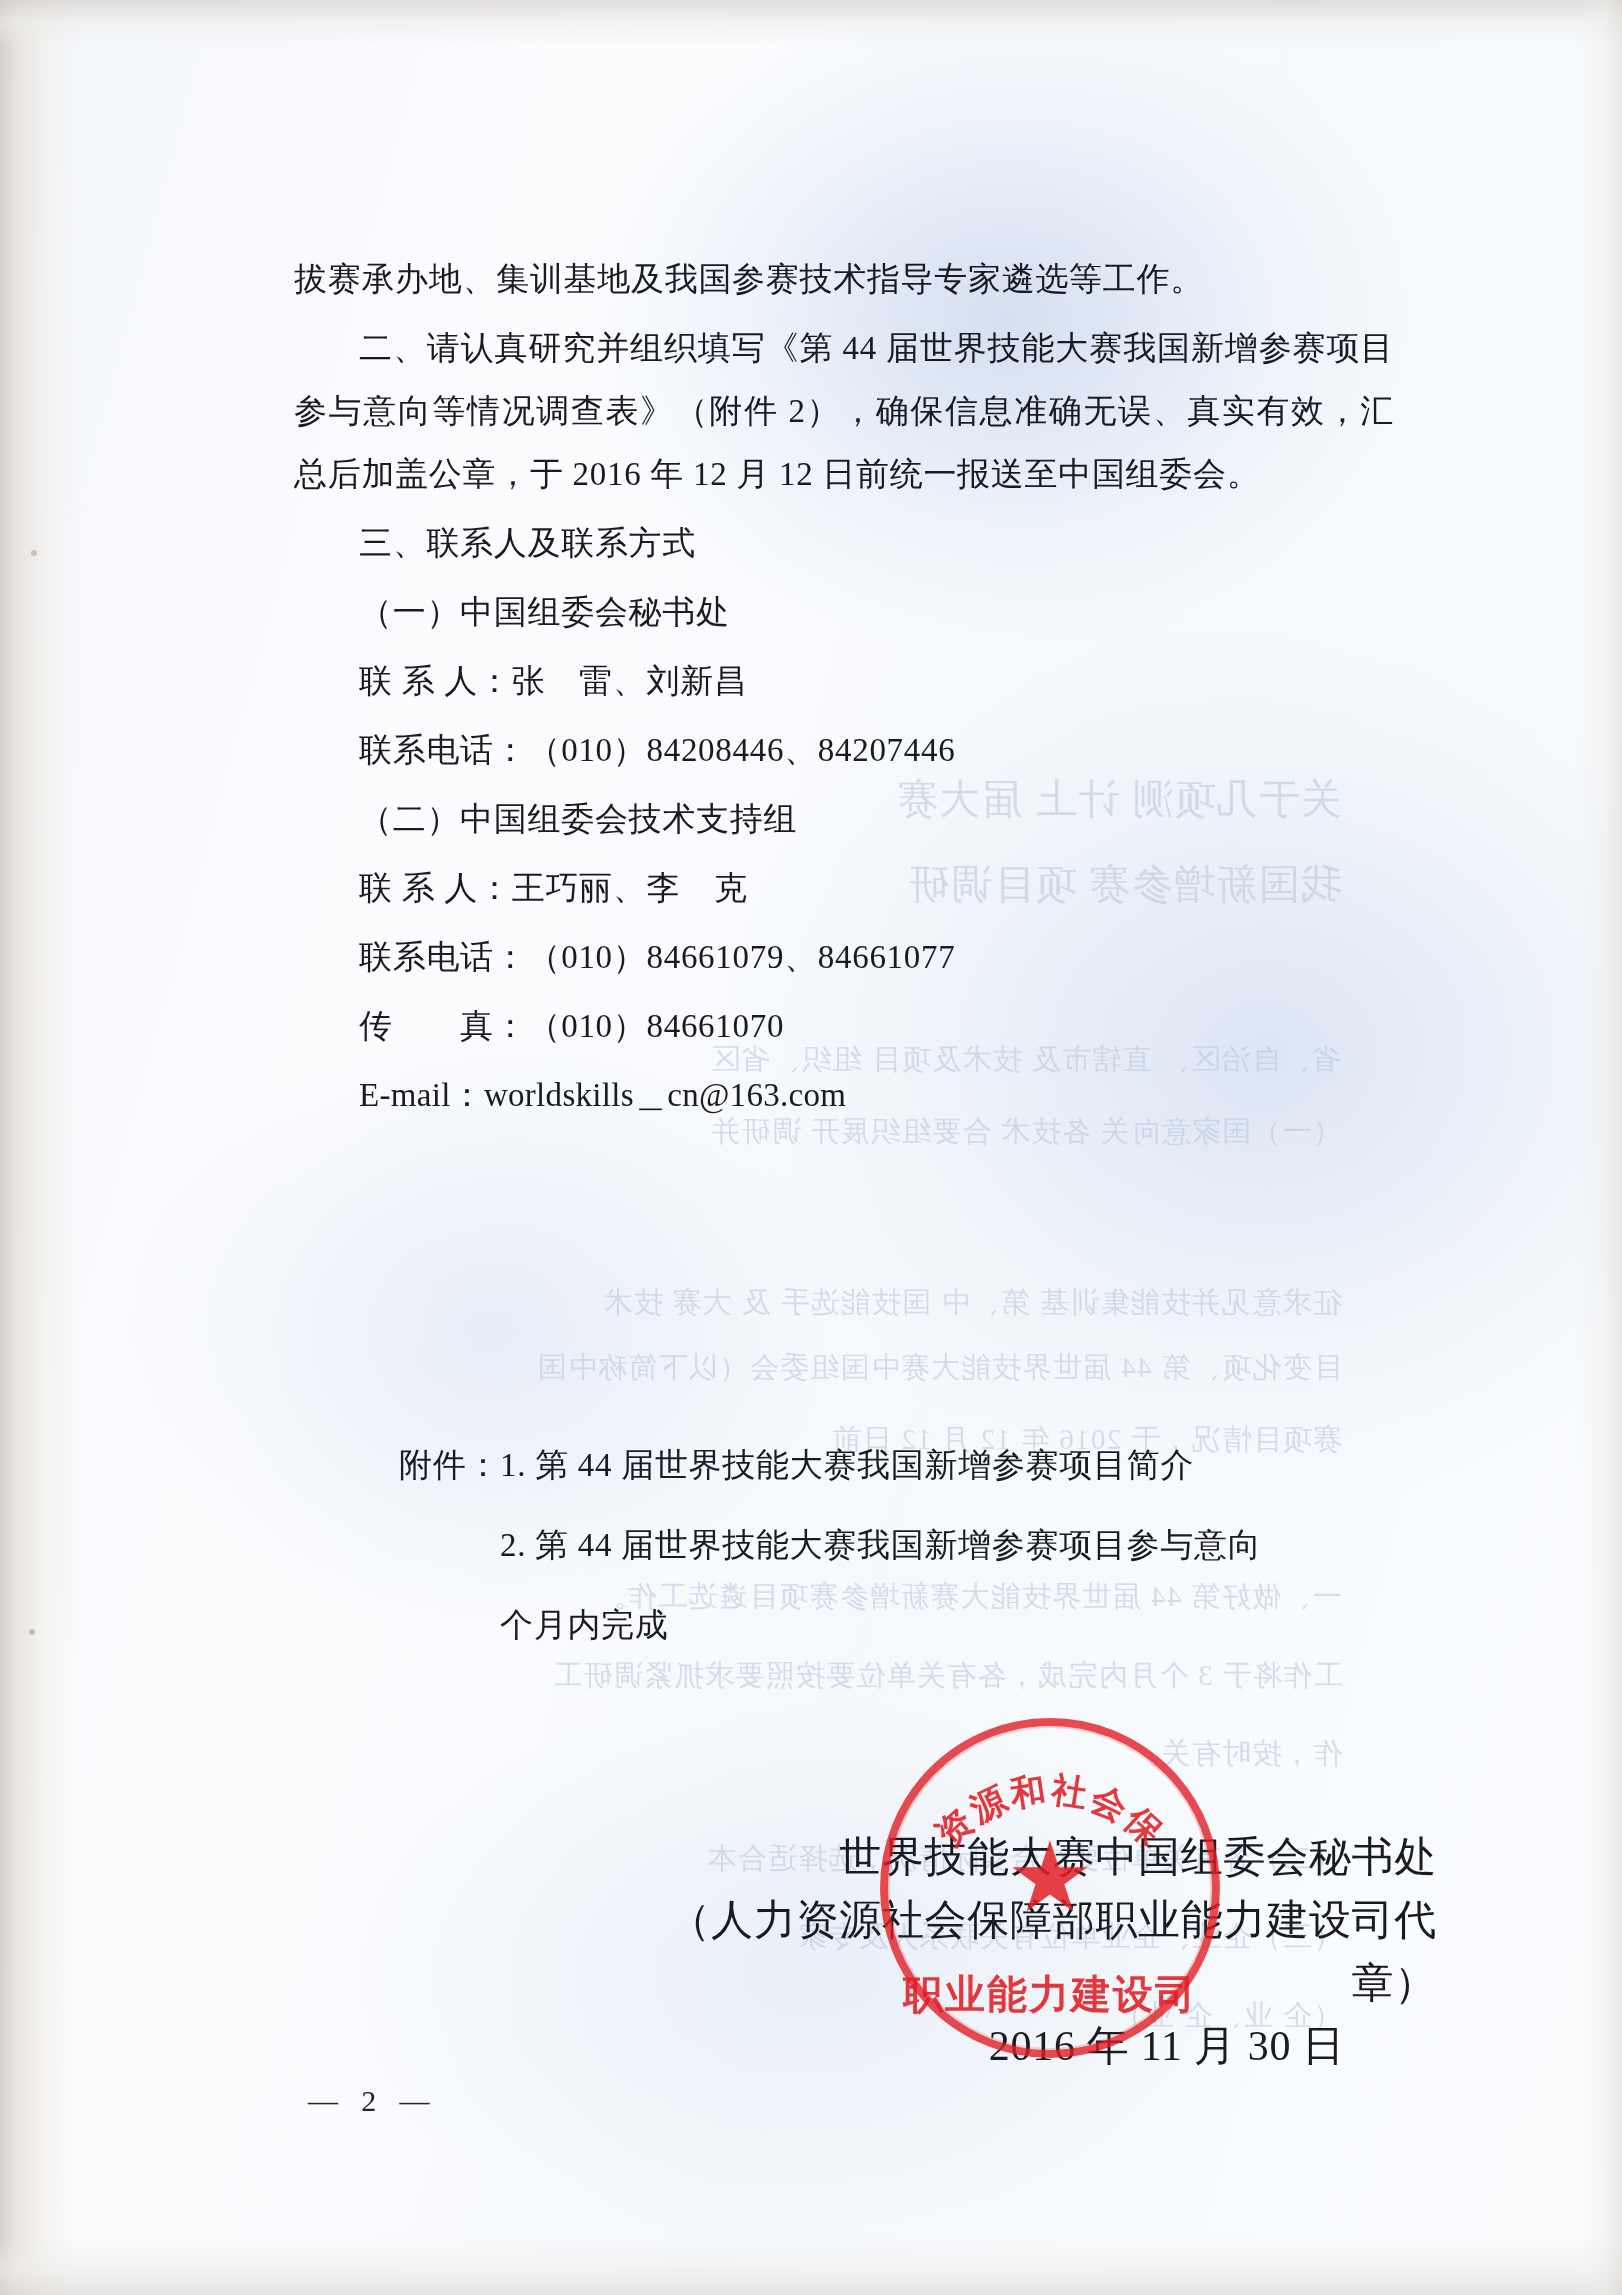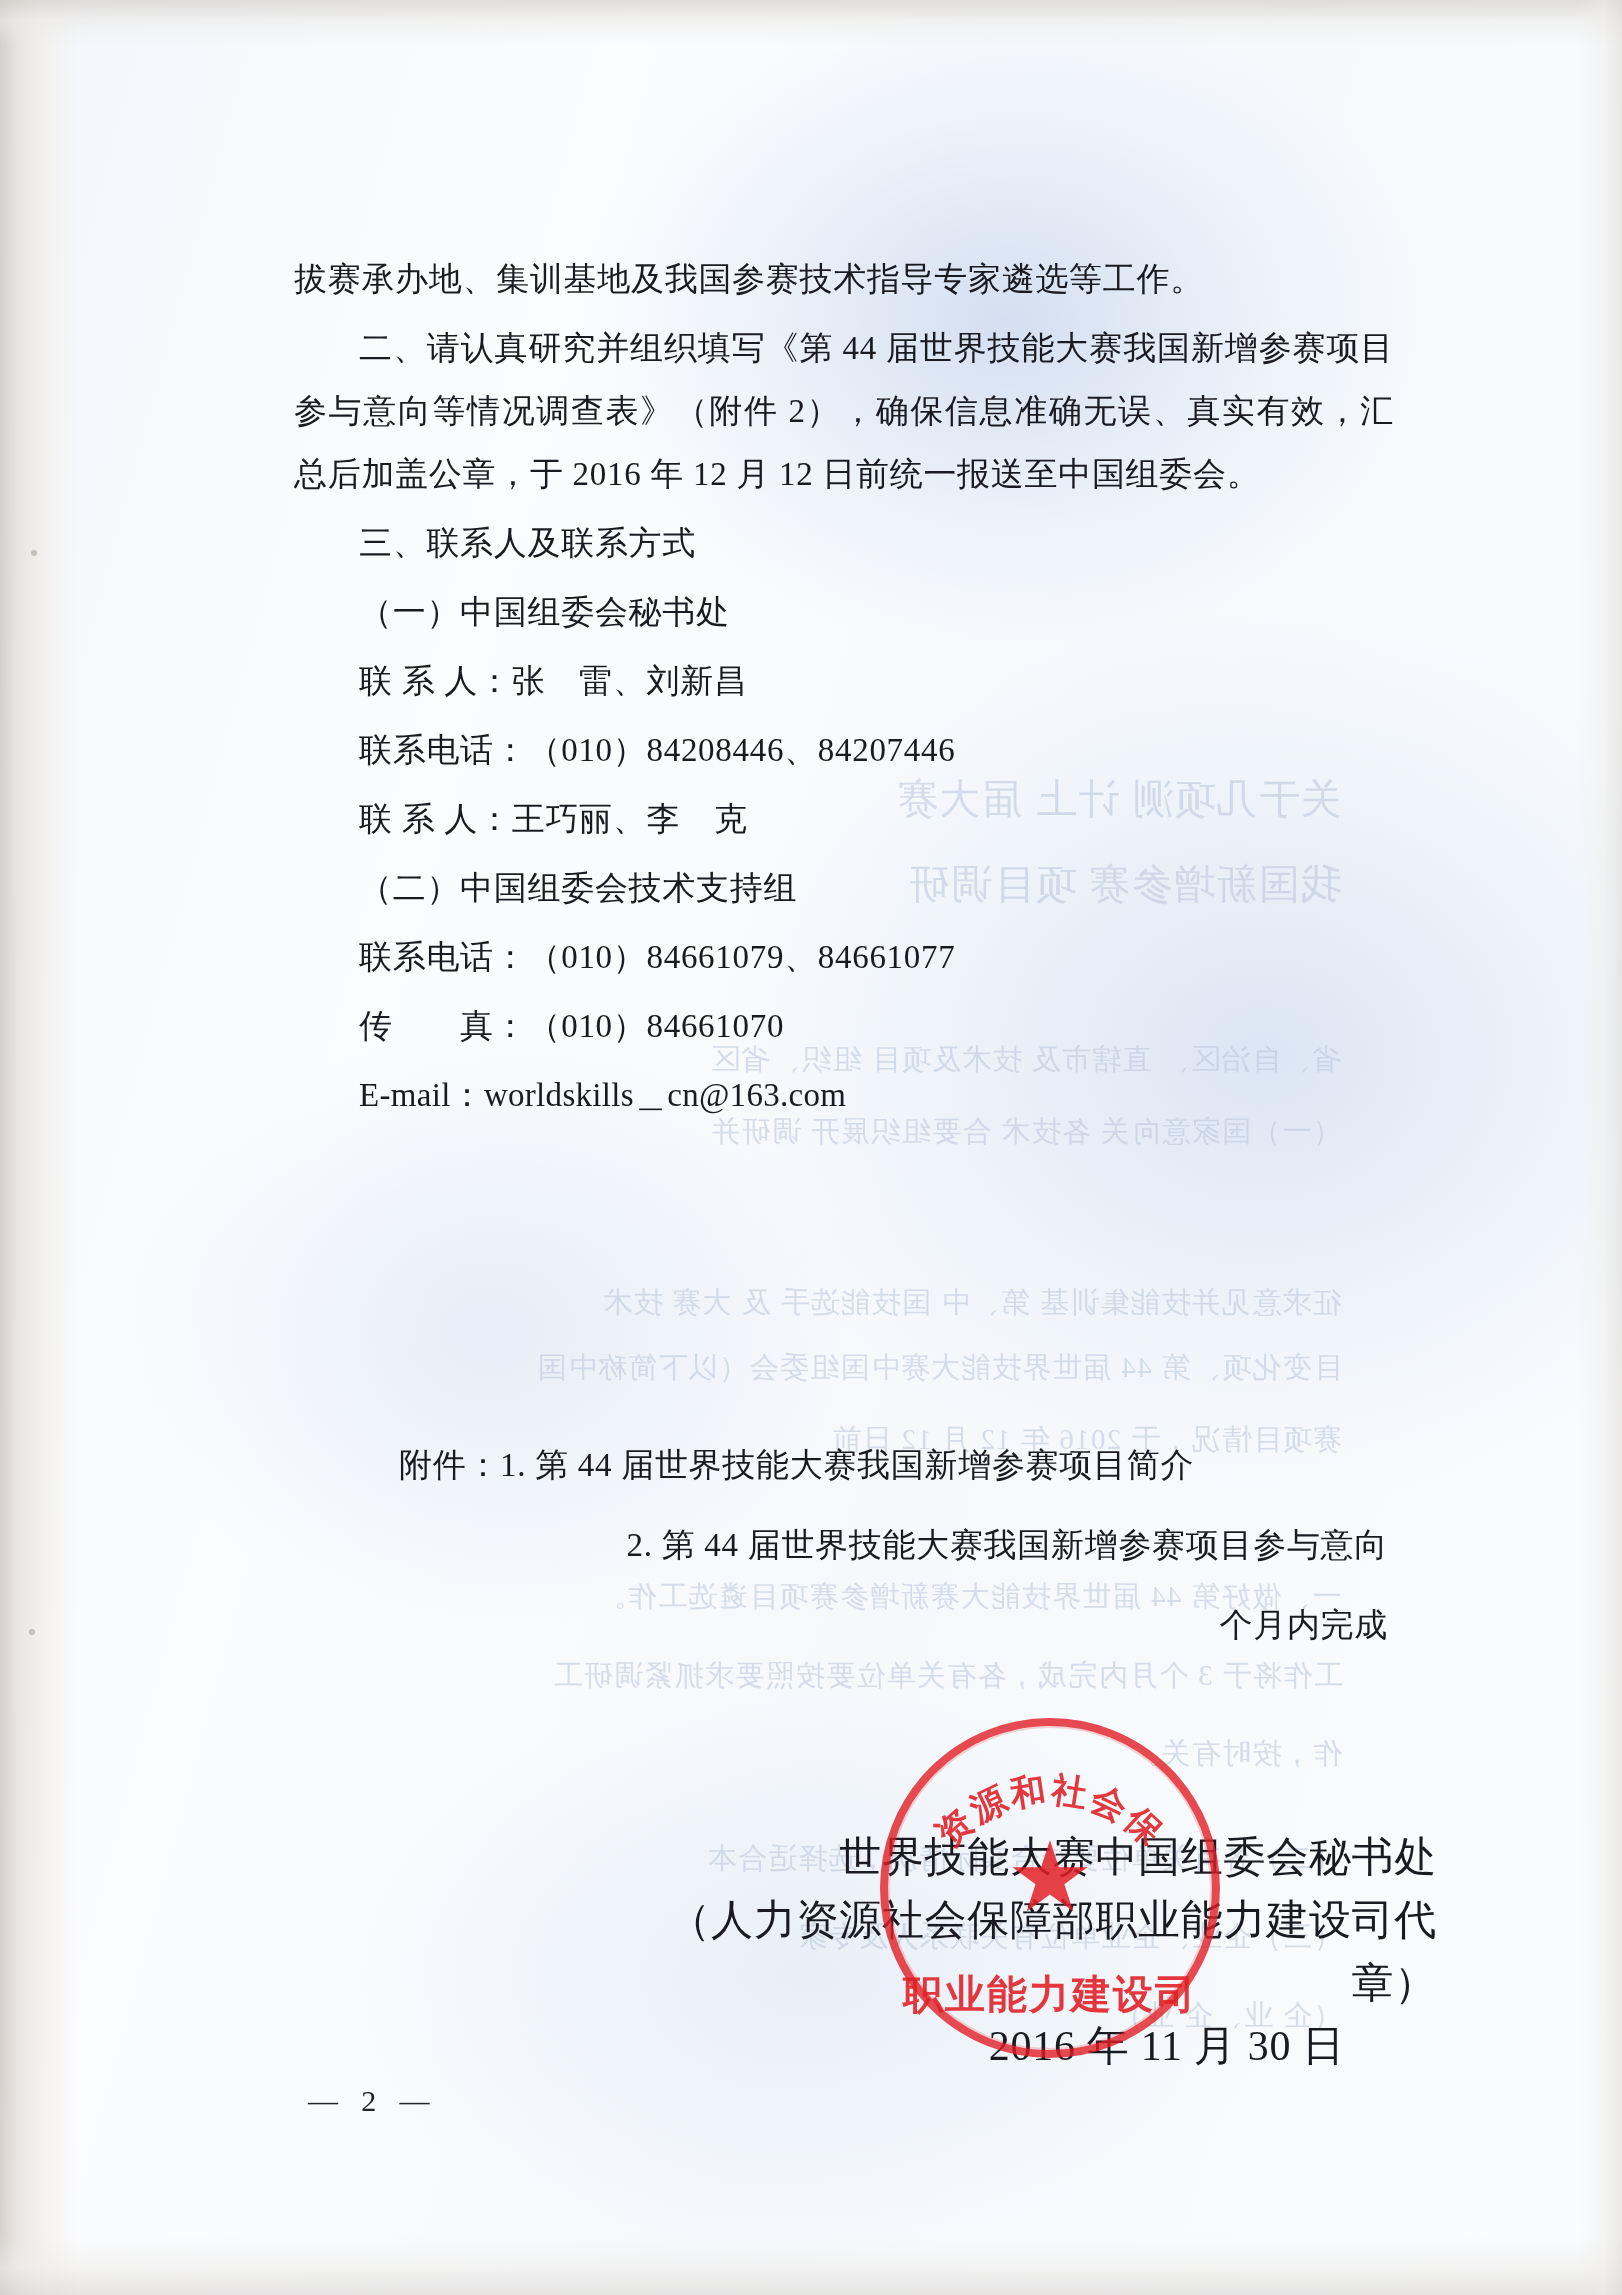--- a/index.html
+++ b/index.html
@@ -99,21 +99,21 @@
     position: absolute;
     left: 383px;
     top: 1417px;
     width: 1021px;
     color: #1a1a22;
     font-size: 33px;
     line-height: 64px;
     letter-spacing: 0.7px;
   }
   .attach-block p { margin: 16px; }
-  .attach-hang { padding-left: 101px; text-align: right; }
+  .attach-hang { padding-left: 101px; }
 
   
   .sign {
     position: absolute;
     right: 186px;
     top: 1826px;
     width: 785px;
     text-align: right;
     color: #1a1a22;
     font-size: 42px;
@@ -213,22 +213,22 @@
   <div class="bleed" style="right:281px; top:1917px; font-size:29px;">（三）企业、企业单位有关联系人及专家</div>
   <div class="bleed" style="right:281px; top:1996px; font-size:29px;">（企 业、企 业）</div>
 
   <div class="doc">
     <p>拔赛承办地、集训基地及我国参赛技术指导专家遴选等工作。</p>
     <p class="indent2 just">二、请认真研究并组织填写《第 44 届世界技能大赛我国新增参赛项目参与意向等情况调查表》（附件 2），确保信息准确无误、真实有效，汇总后加盖公章，于 2016 年 12 月 12 日前统一报送至中国组委会。</p>
     <p class="indent2">三、联系人及联系方式</p>
     <p class="indent2">（一）中国组委会秘书处</p>
     <p class="indent2">联 系 人：张　雷、刘新昌</p>
     <p class="indent2">联系电话：（010）84208446、84207446</p>
+    <p class="indent2">（二）中国组委会技术支持组</p>
     <p class="indent2">联 系 人：王巧丽、李　克</p>
-    <p class="indent2">（二）中国组委会技术支持组</p>
     <p class="indent2">联系电话：（010）84661079、84661077</p>
     <p class="indent2">传　　真：（010）84661070</p>
     <p class="indent2 email">E-mail：worldskills＿cn@163.com</p>
   </div>
 
   <div class="attach-block">
     <p>附件：1. 第 44 届世界技能大赛我国新增参赛项目简介</p>
     <p class="attach-hang">2. 第 44 届世界技能大赛我国新增参赛项目参与意向</p>
     <p class="attach-hang">个月内完成</p>
   </div>

